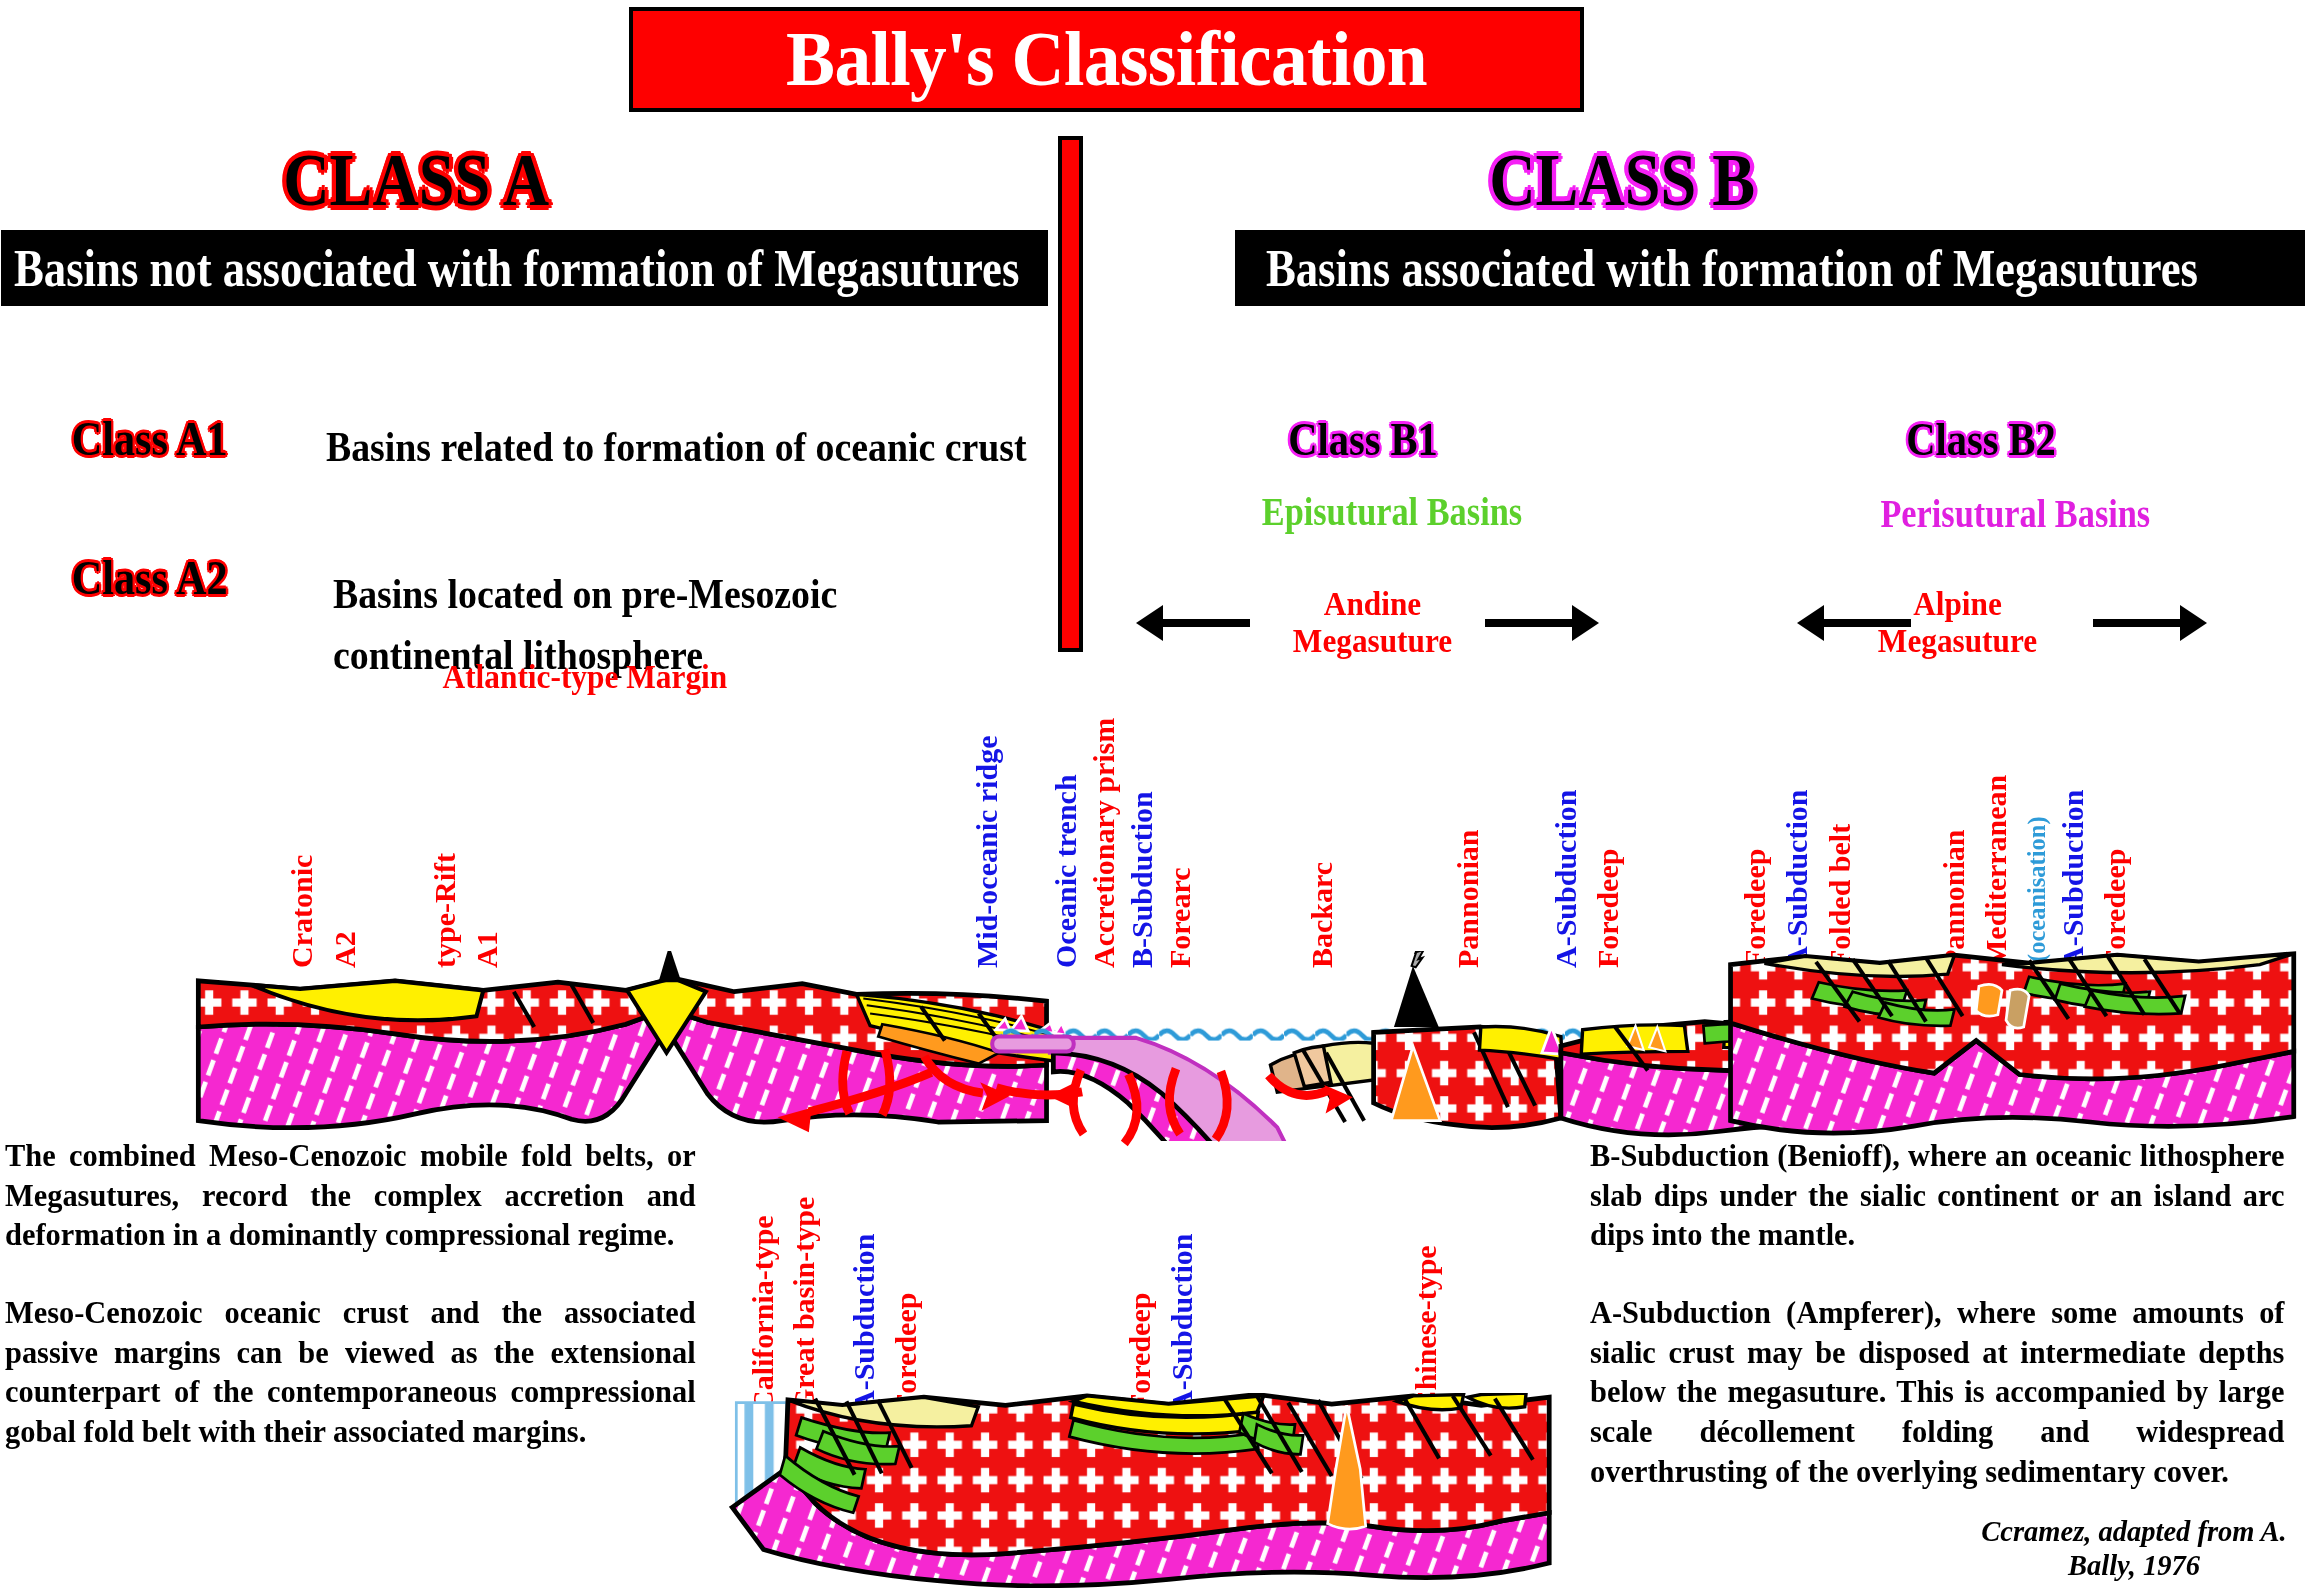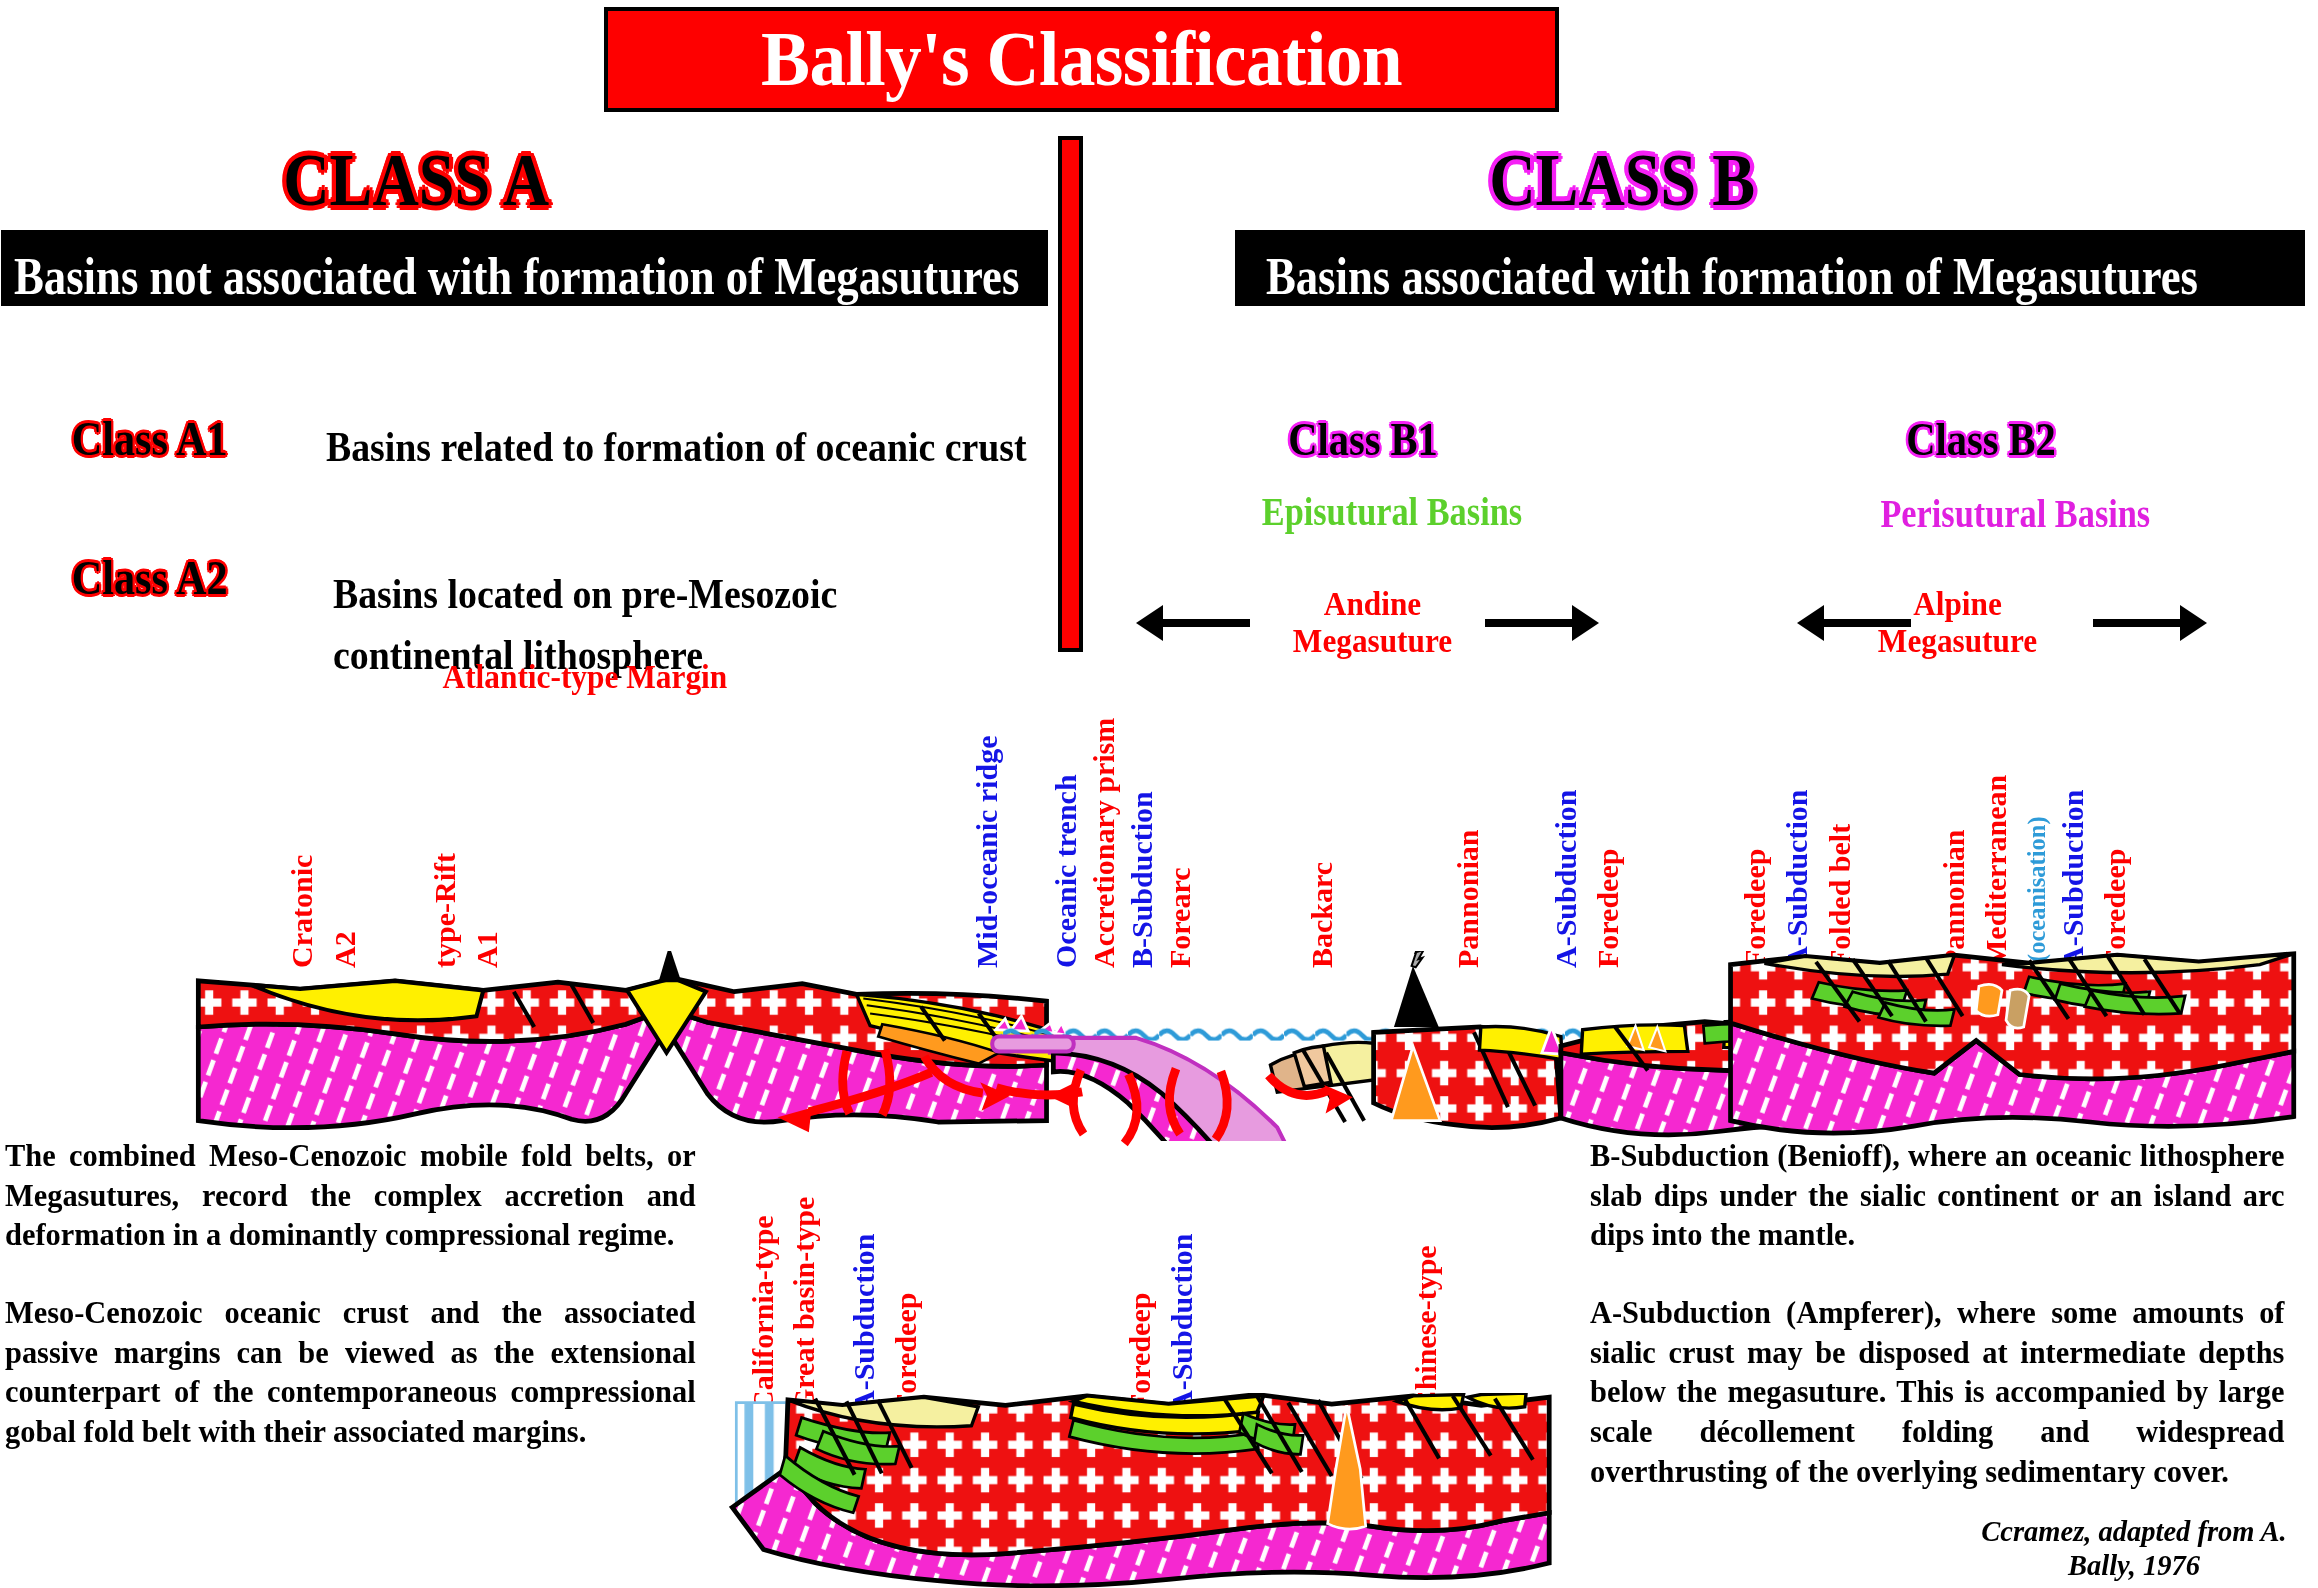--- a/index.html
+++ b/index.html
@@ -5,21 +5,21 @@
   * { box-sizing: border-box; margin:0; padding:0; }
   html,body { background:#fff; }
   body {
     width:2319px; height:1589px; position:relative; overflow:hidden;
     font-family:"Liberation Serif", serif;
   }
   .abs { position:absolute; }
 
   
   #title-banner{
-    left:604px; top:6.8px; width:955px; height:105px;
+    left:629px; top:6.8px; width:955px; height:105px;
     background:#FE0000; border:4.8px solid #000;
     display:flex; align-items:center; justify-content:center;
   }
   #title-text{
     color:#fff; font-size:79px; font-weight:bold;
     font-family:"Liberation Serif", serif; letter-spacing:-0.7px;
     transform:scaleX(0.93); white-space:nowrap;
   }
 
   
@@ -36,21 +36,21 @@
   }
   #class-b-heading{
     left:1471px; top:139px; color:#000;
     text-shadow:
       4.8px 0 0 #F520F5, -4.8px 0 0 #F520F5, 0 4.8px 0 #F520F5, 0 -4.8px 0 #F520F5,
       3.4px 3.4px 0 #F520F5, -3.4px 3.4px 0 #F520F5, 3.4px -3.4px 0 #F520F5, -3.4px -3.4px 0 #F520F5;
   }
 
   
   .black-bar{
-    background:#000; display:flex; align-items:flex-end; padding:0 12.2px;
+    background:#000; display:flex; align-items:center; padding:0 12.2px;
   }
   .black-bar span{
     color:#fff; font-size:52px; font-weight:bold;
     font-family:"Liberation Serif", serif;
     transform:scaleX(0.86); transform-origin:left center; white-space:nowrap;
   }
   #class-a-bar{ left:1.4px; top:230px; width:1047px; height:76px; }
   #class-b-bar{ left:1235px; top:230px; width:1070px; height:76px; }
   #class-b-bar span{ padding-left:22px; }
 

